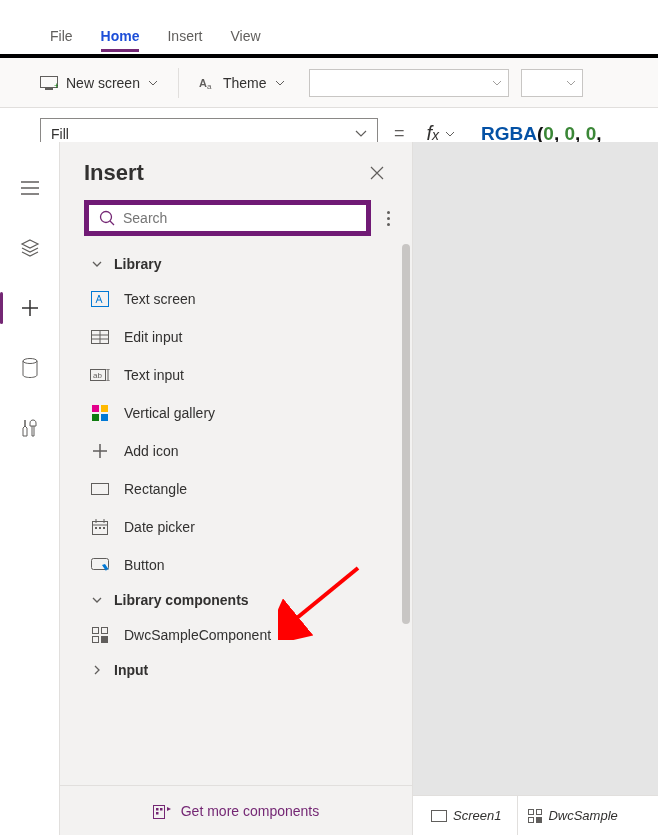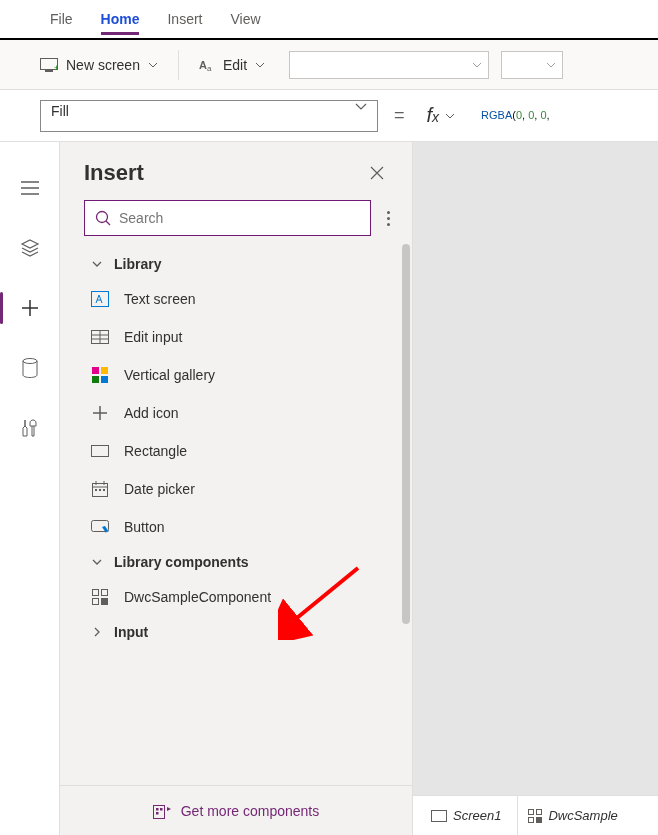--- a/index.html
+++ b/index.html
@@ -1,54 +1,54 @@
 <!DOCTYPE html>
 <html><head>
 <meta charset="utf-8">
 <style>
   * { box-sizing: border-box; margin: 0; padding: 0; font-family: "Segoe UI", -apple-system, sans-serif; }
   body { width: 658px; height: 835px; background: #fff; overflow: hidden; position: relative; font-size: 14px; color: #323130; }
 
   
-  .menubar { height: 40px; display: flex; align-items: center; padding-left: 36px; gap: 0; background: #fff; border-bottom: 2px solid #000000; }
+  .menubar { height: 40px; display: flex; align-items: center; padding-left: 36px; gap: 0; background: #fff; border-bottom: 4px solid #000000; margin-top: 18px; }
   .menubar .tab { padding: 0 14px; height: 40px; display: flex; align-items: center; color: #605e5c; cursor: pointer; }
   .menubar .tab.active { color: #1d4ed8; font-weight: 600; position: relative; }
   .menubar .tab.active::after { content:""; position:absolute; left:14px; right:14px; bottom:4px; height:3px; background:#742774; }
 
   
   .ribbon { height: 50px; display: flex; align-items: center; background:#faf9f8; border-bottom:1px solid #e1dfdd; padding-left:28px; gap:4px; }
   .rbtn { height:34px; display:flex; align-items:center; padding:0 12px; color:#323130; gap:8px; cursor:pointer; }
   .rdiv { width:1px; height:30px; background:#e1dfdd; margin:0 4px; }
   .dropdown-blank { width:200px; height:28px; border:1px solid #c8c6c4; background:#fff; margin-left:8px; display:flex; align-items:center; justify-content:flex-end; padding-right:6px; color:#a19f9d; }
   .dropdown-narrow { width:62px; height:28px; border:1px solid #c8c6c4; background:#fff; margin-left:8px; display:flex; align-items:center; justify-content:flex-end; padding-right:6px; color:#a19f9d;}
 
   
   .formularow { height:52px; display:flex; align-items:center; padding:10px 0 10px 40px; gap:10px; background:#fff; border-bottom:1px solid #e1dfdd;}
-  .prop-select { width:338px; height:32px; border:1px solid #8a8886; display:flex; align-items:flex-start; justify-content:space-between; padding:2px 10px; background:#fff;}
+  .prop-select { width:338px; height:32px; border:1px solid #8a8886; display:flex; align-items:center; justify-content:space-between; padding:12px 10px; background:#fff;}
   .eq { font-size:18px; color:#605e5c; padding:0 6px; }
   .fx { font-style:italic; font-family:"Times New Roman",serif; font-size:20px; display:flex; align-items:center; gap:6px; padding:0 6px;}
-  .formula { flex:1; font-family:Consolas,monospace; font-size:11px; padding-left:10px; }
+  .formula { flex:1; font-family:Consolas,monospace; font-size:19px; padding-left:10px;font-weight:bold; }
   .formula .fn { color:#0451a5; }
   .formula .paren { color:#111; }
   .formula .num { color:#3b8737; }
   .formula .comma { color:#111; }
 
   
   .main { position:absolute; top:142px; bottom:0; left:0; right:0; display:flex; }
   .leftrail { width:60px; background:#fff; display:flex; flex-direction:column; align-items:center; padding-top:22px; gap:12px; border-right:1px solid #e1dfdd;}
   .leftrail .railbtn { width:48px; height:48px; display:flex; align-items:center; justify-content:center; color:#605e5c; cursor:pointer; position:relative;}
   .leftrail .railbtn.active { background:#fff; }
   .leftrail .railbtn.active::before { content:""; position:absolute; left:-6px; top:8px; bottom:8px; width:3px; background:#742774; border-radius:2px;}
 
   .panel { width:353px; background:#f3f2f1; border-right:1px solid #e1dfdd; display:flex; flex-direction:column; position:relative;}
   .panel-head { display:flex; align-items:center; justify-content:space-between; padding:18px 24px 6px 24px; }
   .panel-title { font-size:22px; font-weight:600; }
   .closex { font-size:16px; color:#605e5c; cursor:pointer; padding:4px;}
   .searchrow { display:flex; align-items:center; padding:8px 18px 8px 24px; gap:12px;}
-  .searchbox { flex:1; height:36px; border:1px solid #701a75; background:#fff; display:flex; align-items:center; padding:0 10px; gap:8px;}
+  .searchbox { flex:1; height:36px; border:5px solid #701a75; background:#fff; display:flex; align-items:center; padding:0 10px; gap:8px;}
   .searchbox input { border:none; outline:none; flex:1; font-size:14px; background:transparent; color:#605e5c;}
   .searchicon { color:#742774; }
   .dots { display:flex; flex-direction:column; gap:3px; padding:4px; cursor:pointer;}
   .dots span{ width:3px;height:3px;background:#605e5c;border-radius:50%;}
 
   .tree { flex:1; overflow-y:auto; padding:4px 0 4px 0; position:relative;}
   .tree-scroll-indicator { position:absolute; right:2px; top:0; width:8px; height:380px; background:#c8c6c4; border-radius:4px;}
   .group-head { display:flex; align-items:center; gap:10px; padding:8px 12px 8px 30px; font-weight:600; cursor:pointer;}
   .item { display:flex; align-items:center; gap:14px; padding:9px 12px 9px 30px; cursor:pointer; }
   .item .iconbox { width:20px; height:20px; display:flex; align-items:center; justify-content:center; color:#605e5c;}
@@ -88,21 +88,21 @@
     <svg width="10" height="6">
         <path d="M1 1l4 4 4-4" fill="none" stroke="#605e5c"></path>
       </svg>
   </div>
   <div class="rdiv"></div>
   <div class="rbtn">
     <svg width="16" height="14">
         <text x="0" y="11" font-size="11" fill="#605e5c" font-weight="600">A</text>
         <text x="8" y="13" font-size="8" fill="#605e5c">a</text>
       </svg>
-    <span>Edit</span>
+    <span>Theme</span>
     <svg width="10" height="6">
         <path d="M1 1l4 4 4-4" fill="none" stroke="#605e5c"></path>
       </svg>
   </div>
   <div class="dropdown-blank">
     <svg width="10" height="6">
         <path d="M1 1l4 4 4-4" fill="none" stroke="#a19f9d"></path>
       </svg>
   </div>
   <div class="dropdown-narrow">
@@ -208,20 +208,30 @@
         <span>Text screen</span>
       </div>
       <div class="item">
         <span class="iconbox">
             <svg width="18" height="14">
               <rect x="0.5" y="0.5" width="17" height="13" fill="none" stroke="#605e5c"></rect>
               <path d="M0 5h18M0 9h18M9 0v14" stroke="#605e5c"></path>
             </svg>
           </span>
         <span>Edit input</span>
+      </div>
+      <div class="item">
+        <span class="iconbox">
+            <svg width="20" height="12">
+              <rect x="0.5" y="0.5" width="15" height="11" fill="none" stroke="#605e5c"></rect>
+              <text x="3" y="9" font-size="8" fill="#605e5c">ab</text>
+              <path d="M18 0v12M16 0h4M16 12h4" stroke="#605e5c"></path>
+            </svg>
+          </span>
+        <span>Text input</span>
       </div>
       <div class="item">
         <span class="iconbox">
             <svg width="16" height="16">
               <rect x="0" y="0" width="7" height="7" fill="#e3008c"></rect>
               <rect x="9" y="0" width="7" height="7" fill="#ffb900"></rect>
               <rect x="0" y="9" width="7" height="7" fill="#107c10"></rect>
               <rect x="9" y="9" width="7" height="7" fill="#0078d4"></rect>
             </svg>
           </span>

